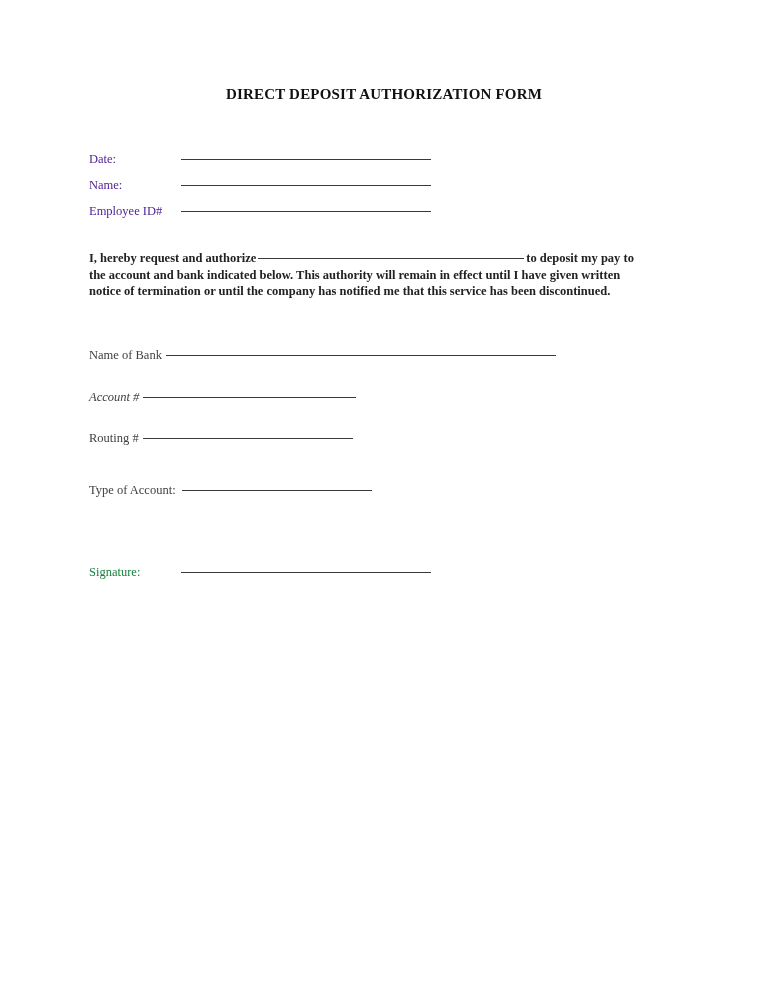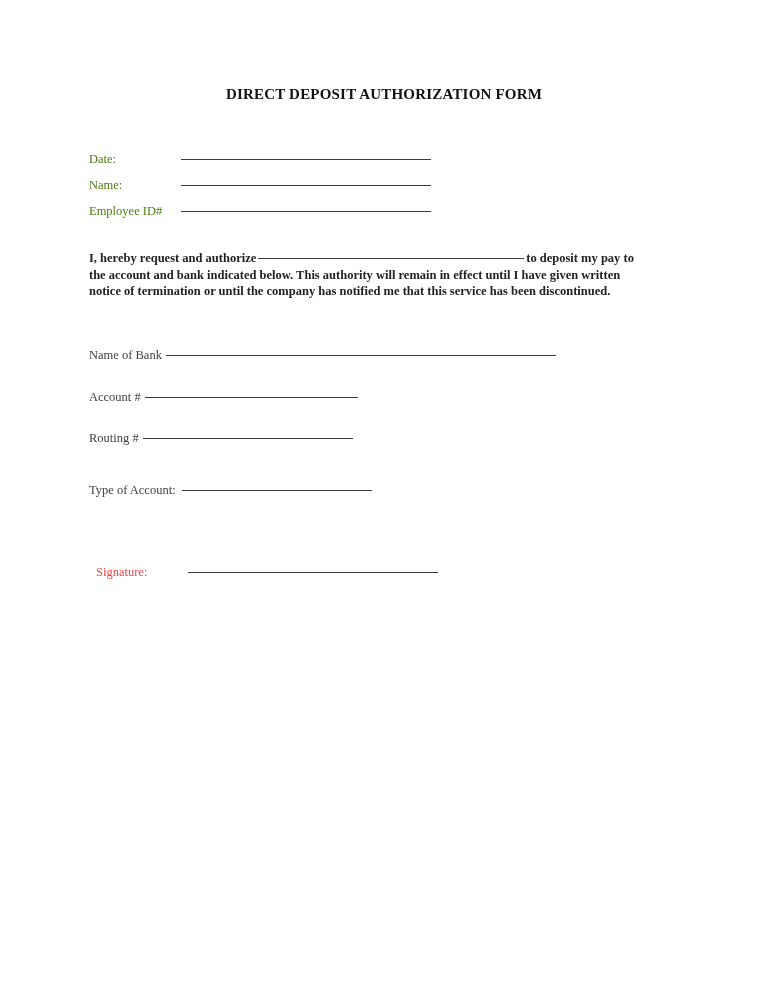--- a/index.html
+++ b/index.html
@@ -33,21 +33,21 @@
     font-size: 15px;
     letter-spacing: 0.2px;
     color: #111111;
   }
 
   
   .field-row {
     position: absolute;
     left: 89px;
     font-size: 12.5px;
-    color: #4d7c0f;
+    color: #4c1d95;
     white-space: nowrap;
   }
   .field-label {
     display: inline-block;
     font-size: 12.5px;
   }
   .rule {
     display: inline-block;
     border-bottom: 1px solid #3a3a3a;
     height: 0;
@@ -89,36 +89,36 @@
 
   
   .bank-row {
     position: absolute;
     left: 89px;
     font-size: 12.5px;
     color: #404040;
     white-space: nowrap;
   }
   .row-bank      { top: 348px; }
-  .row-account   { top: 390px; }
+  .row-account   { top: 390px; font-style: italic; }
   .row-routing   { top: 431px; }
   .row-type      { top: 483px; }
 
   .row-bank .rule    { width: 390px; margin-bottom: 3px; margin-left: 4px; }
   .row-account .rule { width: 213px; margin-bottom: 3px; margin-left: 4px; }
   .row-routing .rule { width: 210px; margin-bottom: 3px; margin-left: 4px; }
   .row-type .rule    { width: 190px; margin-bottom: 3px; margin-left: 6px; }
 
   
   .row-signature {
     position: absolute;
-    left: 96px;
+    left: 89px;
     top: 565px;
     font-size: 12.5px;
-    color: #ef4444;
+    color: #15803d;
     white-space: nowrap;
   }
   .row-signature .field-label { display: inline-block; width: 92px; }
   .row-signature .rule { width: 250px; margin-bottom: 3px; }
 </style>
 </head>
 <body>
 
 <div class="page">
 

